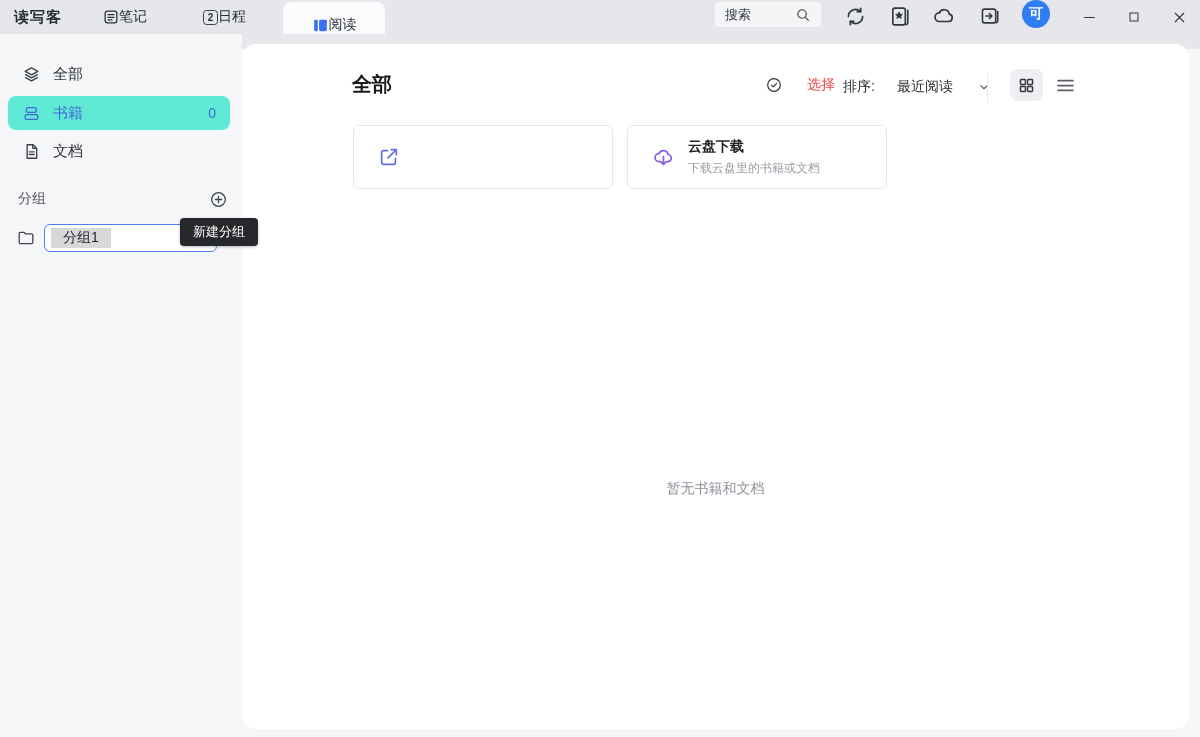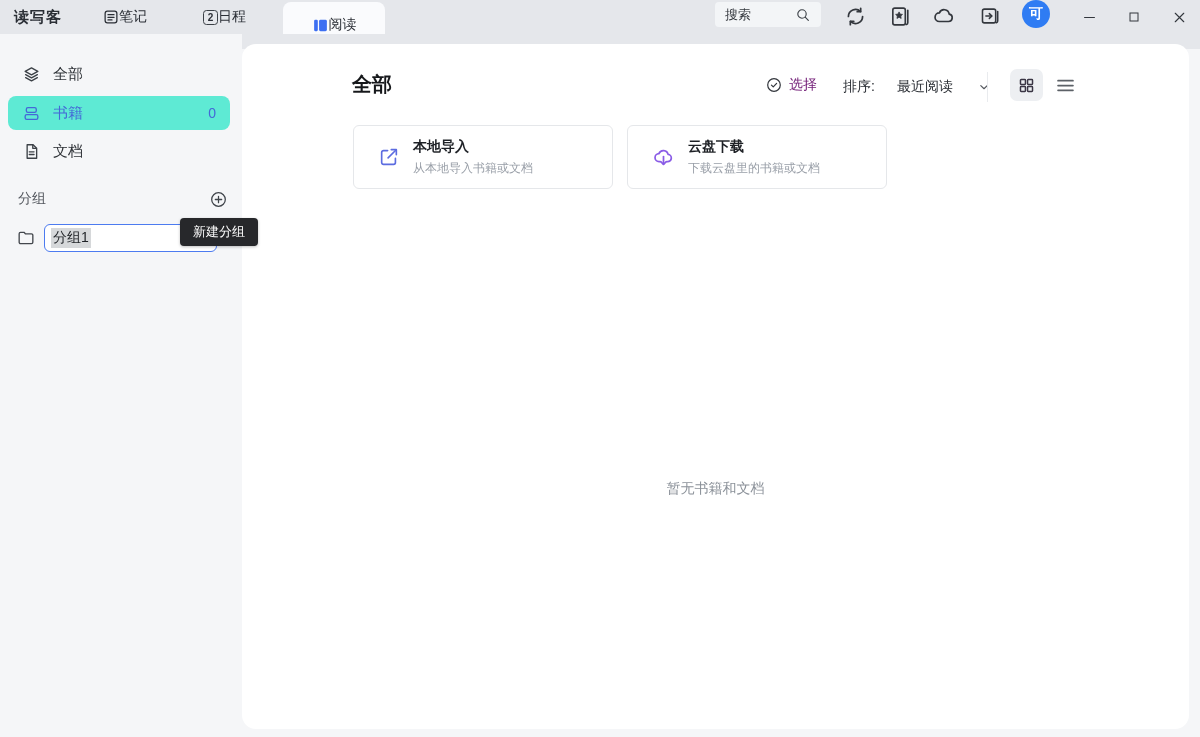--- a/index.html
+++ b/index.html
@@ -36,27 +36,27 @@
   .si-all { top:23px; } .si-books { top:62px; } .si-docs { top:100px; }
   .side-item .ico { color:#3c4147; }
   .side-item.active { background:#5eead4; color:#4468d7; }
   .side-item.active .ico { color:#4468d7; }
   .side-count { margin-left:auto; font-size:14px; color:#4468d7; }
   .group-header { position:absolute; left:18px; top:153px; width:210px; height:24px; display:flex; align-items:center; justify-content:space-between; }
   .group-title { font-size:14px; color:#53575e; }
   .plus-btn { color:#3f444a; display:flex; }
   .group-row-folder { position:absolute; left:16px; top:194px; color:#43474d; }
   .group-input { position:absolute; left:44px; top:190px; width:173px; height:28px; background:#ffffff; border:1.6px solid #4c7bf0; border-radius:6px; display:flex; align-items:center; padding:0 6px; }
-  .group-input .sel { font-size:14px; color:#1f2226; background:#d6d8da; padding:1px 2px; }
+  .group-input .sel { font-size:14px; color:#1f2226; background:#d6d8da; padding:1px 12px; }
   .tooltip { position:absolute; left:180px; top:184px; height:28px; line-height:28px; padding:0 13px; background:#27282b; color:#ffffff; font-size:13px; border-radius:4px; white-space:nowrap; z-index:20; box-shadow:0 1px 3px rgba(0,0,0,.25); }
 
   
   .panel { position:absolute; left:242px; top:44px; width:947px; height:685px; background:#ffffff; border-radius:14px; }
   .page-title { position:absolute; left:110px; top:27px; font-size:20px; font-weight:700; color:#16181b; }
-  .select-group { position:absolute; left:523px; top:32px; display:flex; align-items:center; gap:6px; font-size:14px; color:#701a75; }
+  .select-group { position:absolute; left:523px; top:32px; display:flex; align-items:center; gap:24px; font-size:14px; color:#ef4444; }
   .select-group .ico { color:#33373d; }
   .sort-group { position:absolute; left:601px; top:34px; display:flex; align-items:center; gap:22px; font-size:14px; color:#2b2f35; }
   .sort-group .chev { color:#55595f; margin-left:2px; }
   .vdivider { position:absolute; left:745px; top:28px; width:1px; height:30px; background:#e9ebee; }
   .view-grid-btn { position:absolute; left:768px; top:25px; width:33px; height:32px; background:#edeff2; border-radius:7px; display:flex; align-items:center; justify-content:center; color:#3a3544; }
   .view-list-btn { position:absolute; left:811px; top:30px; width:24px; height:22px; display:flex; align-items:center; justify-content:center; color:#5c6167; }
   .card { position:absolute; top:81px; width:260px; height:64px; border:1px solid #e5e7ea; border-radius:6px; background:#fff; display:flex; align-items:center; gap:13px; padding-left:24px; cursor:default; }
   .card-import { left:111px; } .card-clouddl { left:385px; }
   .card-import .ico { color:#5c6ce0; } .card-clouddl .ico { color:#8a5ce6; }
   .card-title { font-size:14px; font-weight:700; color:#1e2126; margin-bottom:4px; }
@@ -272,24 +272,20 @@
   </div>
 
   <div class="card card-import">
     <span class="ico">
       <svg width="22" height="22" viewBox="0 0 24 24" fill="none" stroke="currentColor" stroke-width="1.8" stroke-linecap="round" stroke-linejoin="round">
         <path d="M19 13.5V18a2 2 0 0 1-2 2H6a2 2 0 0 1-2-2V7a2 2 0 0 1 2-2h4.5"></path>
         <path d="M14.5 4H20v5.5"></path>
           <path d="M19.6 4.4 11 13"></path>
       </svg>
     </span>
-    <span>
-      <div class="card-title">本地导入</div>
-      <div class="card-sub">从本地导入书籍或文档</div>
-    </span>
   </div>
 
   <div class="card card-clouddl">
     <span class="ico">
       <svg width="23" height="23" viewBox="0 0 24 24" fill="none" stroke="currentColor" stroke-width="1.8" stroke-linecap="round" stroke-linejoin="round">
         <path d="M8.7 16.2H7.3a4.1 4.1 0 0 1-.1-8.2 5 5 0 0 1 9.6.8 3.6 3.6 0 0 1-.7 7.4h-.8"></path>
         <path d="M12 11v8"></path>
           <path d="M9.4 16.5 12 19.1l2.6-2.6"></path>
       </svg>
     </span>

